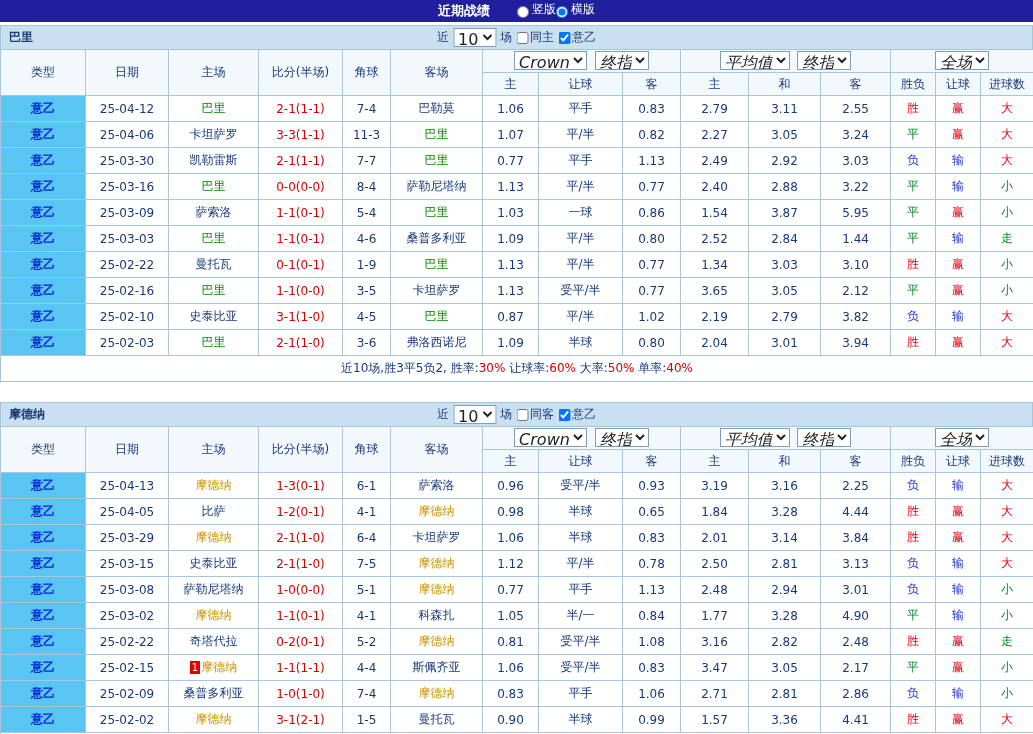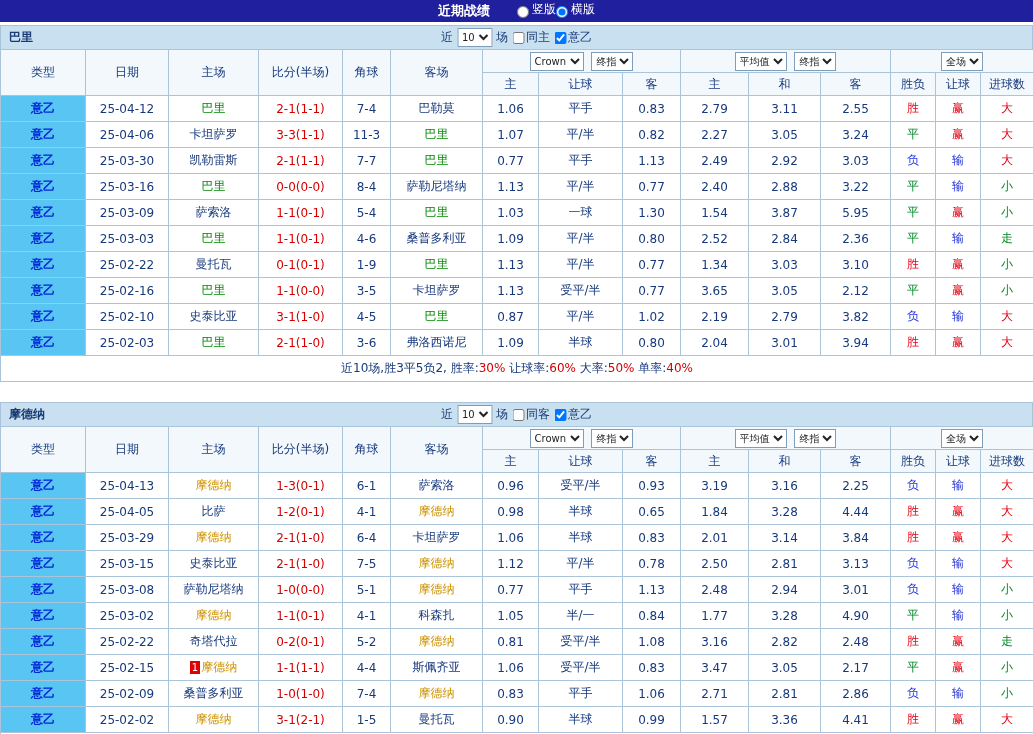--- a/index.html
+++ b/index.html
@@ -34,33 +34,33 @@
   .sec-header .team-name{font-weight:bold;color:#1b3b74;}
   .sec-header .filters{
     position:absolute;left:50%;transform:translateX(-50%);
     display:flex;align-items:center;gap:4px;font-weight:normal;color:#1b3b74;
   }
   .sec-header .filters label{display:inline-flex;align-items:center;gap:2px;cursor:pointer;}
   .sec-header input[type=checkbox]{margin:0;width:12px;height:12px;}
 
   select{
     font-family:"DejaVu Sans","Liberation Sans",sans-serif;
-    font-size:10px;height:19px;
+    font-size:16px;height:19px;
     border:1px solid #7f9db9;background:#fff;color:#222;
   }
 
   table.stats{border-collapse:collapse;table-layout:fixed;width:1033px;background:#fff;}
   table.stats th,table.stats td{
     border:1px solid #aac4da;
     text-align:center;vertical-align:middle;
     padding:0 1px;height:25px;
     overflow:hidden;white-space:nowrap;
   }
   table.stats thead th{height:22px;background:#f3f8fc;font-weight:normal;color:#17397c;}
-  table.stats thead .sel-cell select{margin:0 2px;}
+  table.stats thead .sel-cell select{margin:0 2px;font-style:italic;}
 
   td.t-league{background:var(--league-bg,#58c5f3);color:#0026d8;font-weight:bold;}
   td.t-score{color:var(--score,#d40000);}
   td.t-date,td.t-corner,td.t-odds{color:#17397c;}
   .tname{cursor:pointer;}
   .c-win{color:var(--c-win,#e60012);}
   .c-draw{color:var(--c-draw,#008822);}
   .c-loss{color:var(--c-loss,#2233dd);}
   .c-red{color:var(--score,#d40000);}
   .badge{
@@ -223,41 +223,41 @@
             </tr>
             <tr>
               <td class="t-league">意乙</td>
               <td class="t-date">25-03-09</td>
               <td><span class="tname">萨索洛</span></td>
               <td class="t-score">1-1(0-1)</td>
               <td class="t-corner">5-4</td>
               <td><span class="tname" style="color:#008800">巴里</span></td>
               <td class="t-odds">1.03</td>
               <td class="t-odds">一球</td>
-              <td class="t-odds">1.30</td>
+              <td class="t-odds">0.86</td>
               <td class="t-odds">1.54</td>
               <td class="t-odds">3.87</td>
               <td class="t-odds">5.95</td>
               <td class="t-res c-draw">平</td>
               <td class="t-res c-win">赢</td>
               <td class="t-res c-draw">小</td>
             </tr>
             <tr>
               <td class="t-league">意乙</td>
               <td class="t-date">25-03-03</td>
               <td><span class="tname" style="color:#008800">巴里</span></td>
               <td class="t-score">1-1(0-1)</td>
               <td class="t-corner">4-6</td>
               <td><span class="tname">桑普多利亚</span></td>
               <td class="t-odds">1.09</td>
               <td class="t-odds">平/半</td>
               <td class="t-odds">0.80</td>
               <td class="t-odds">2.52</td>
               <td class="t-odds">2.84</td>
-              <td class="t-odds">2.36</td>
+              <td class="t-odds">1.44</td>
               <td class="t-res c-draw">平</td>
               <td class="t-res c-loss">输</td>
               <td class="t-res c-draw">走</td>
             </tr>
             <tr>
               <td class="t-league">意乙</td>
               <td class="t-date">25-02-22</td>
               <td><span class="tname">曼托瓦</span></td>
               <td class="t-score">0-1(0-1)</td>
               <td class="t-corner">1-9</td>

